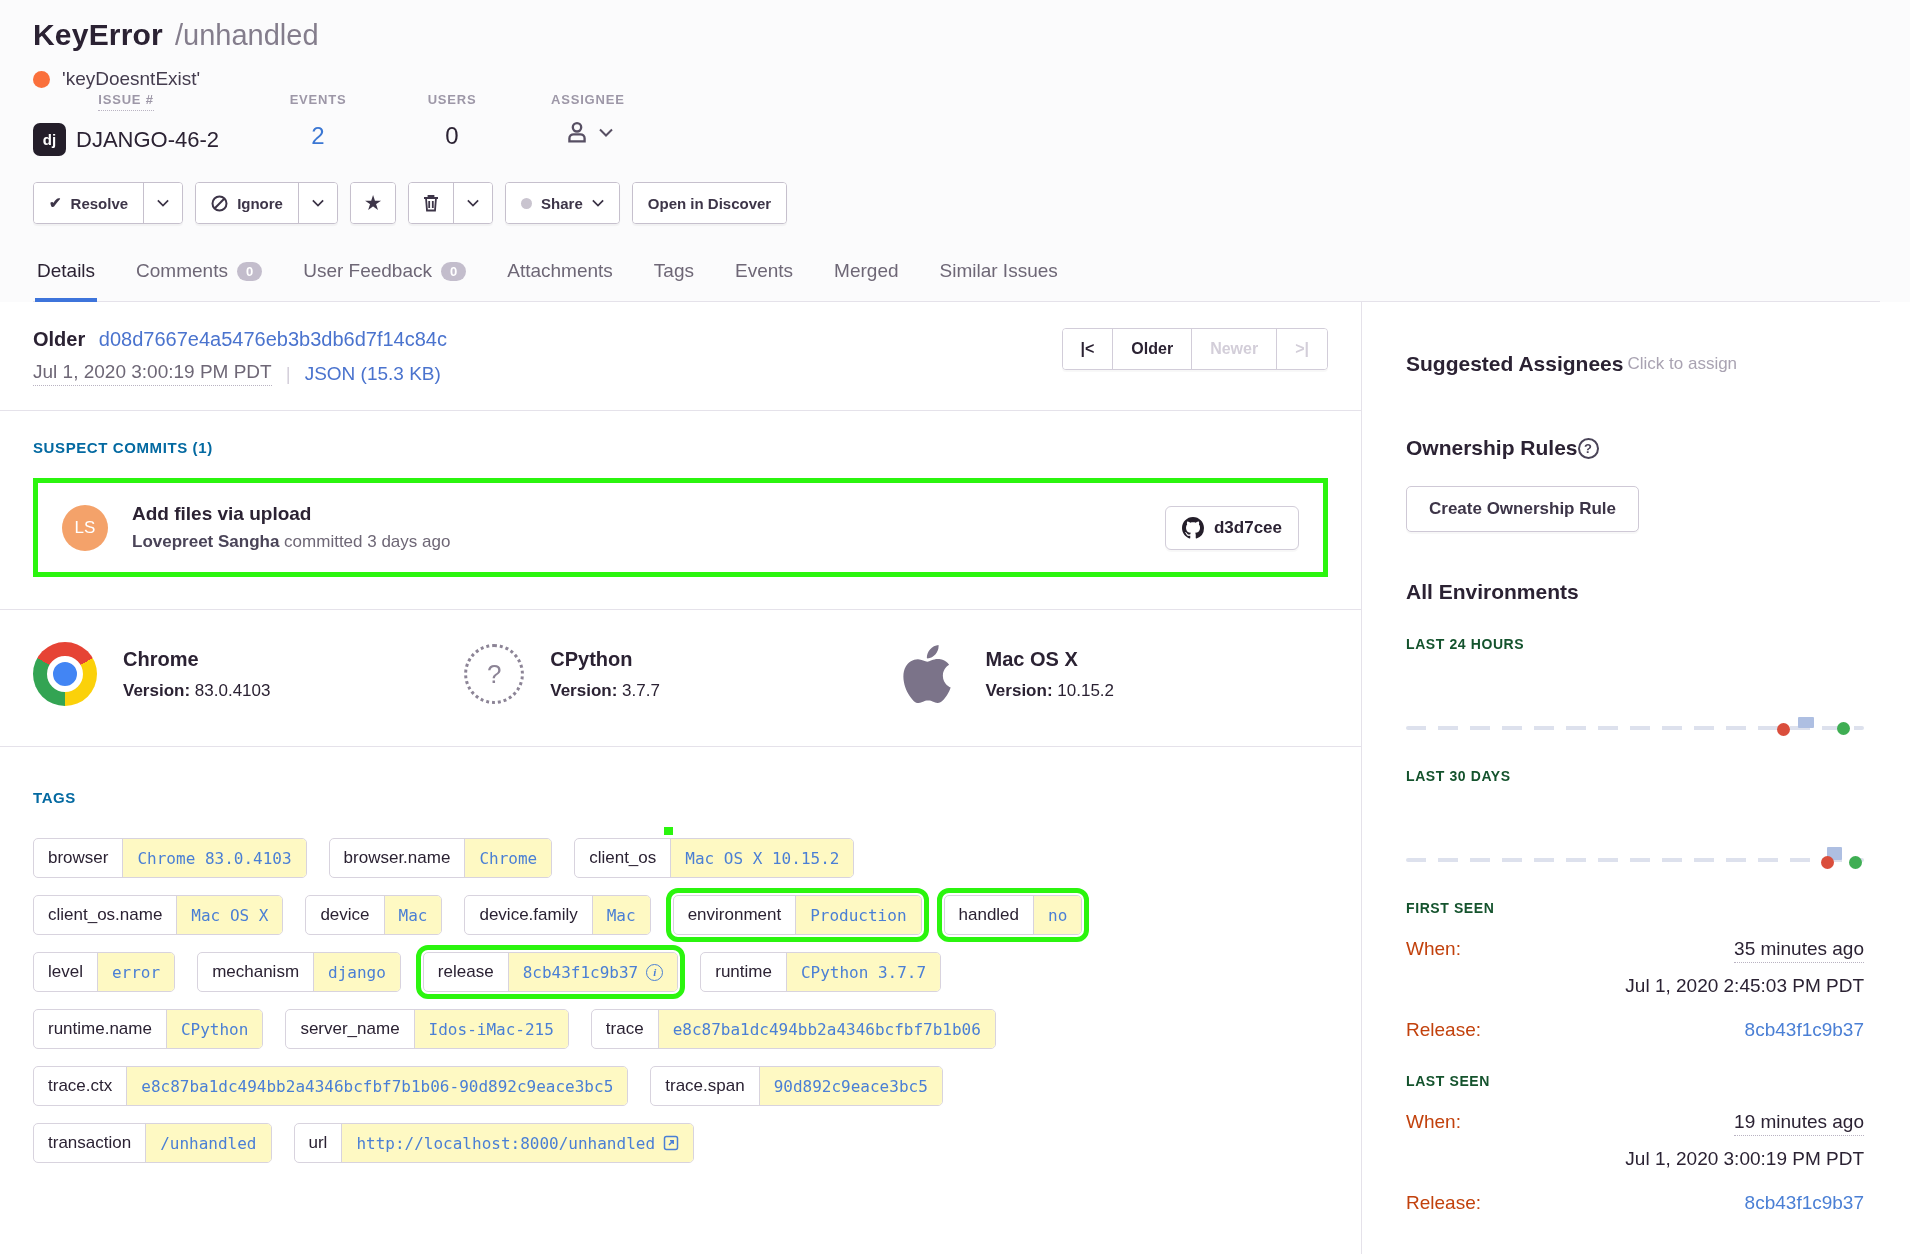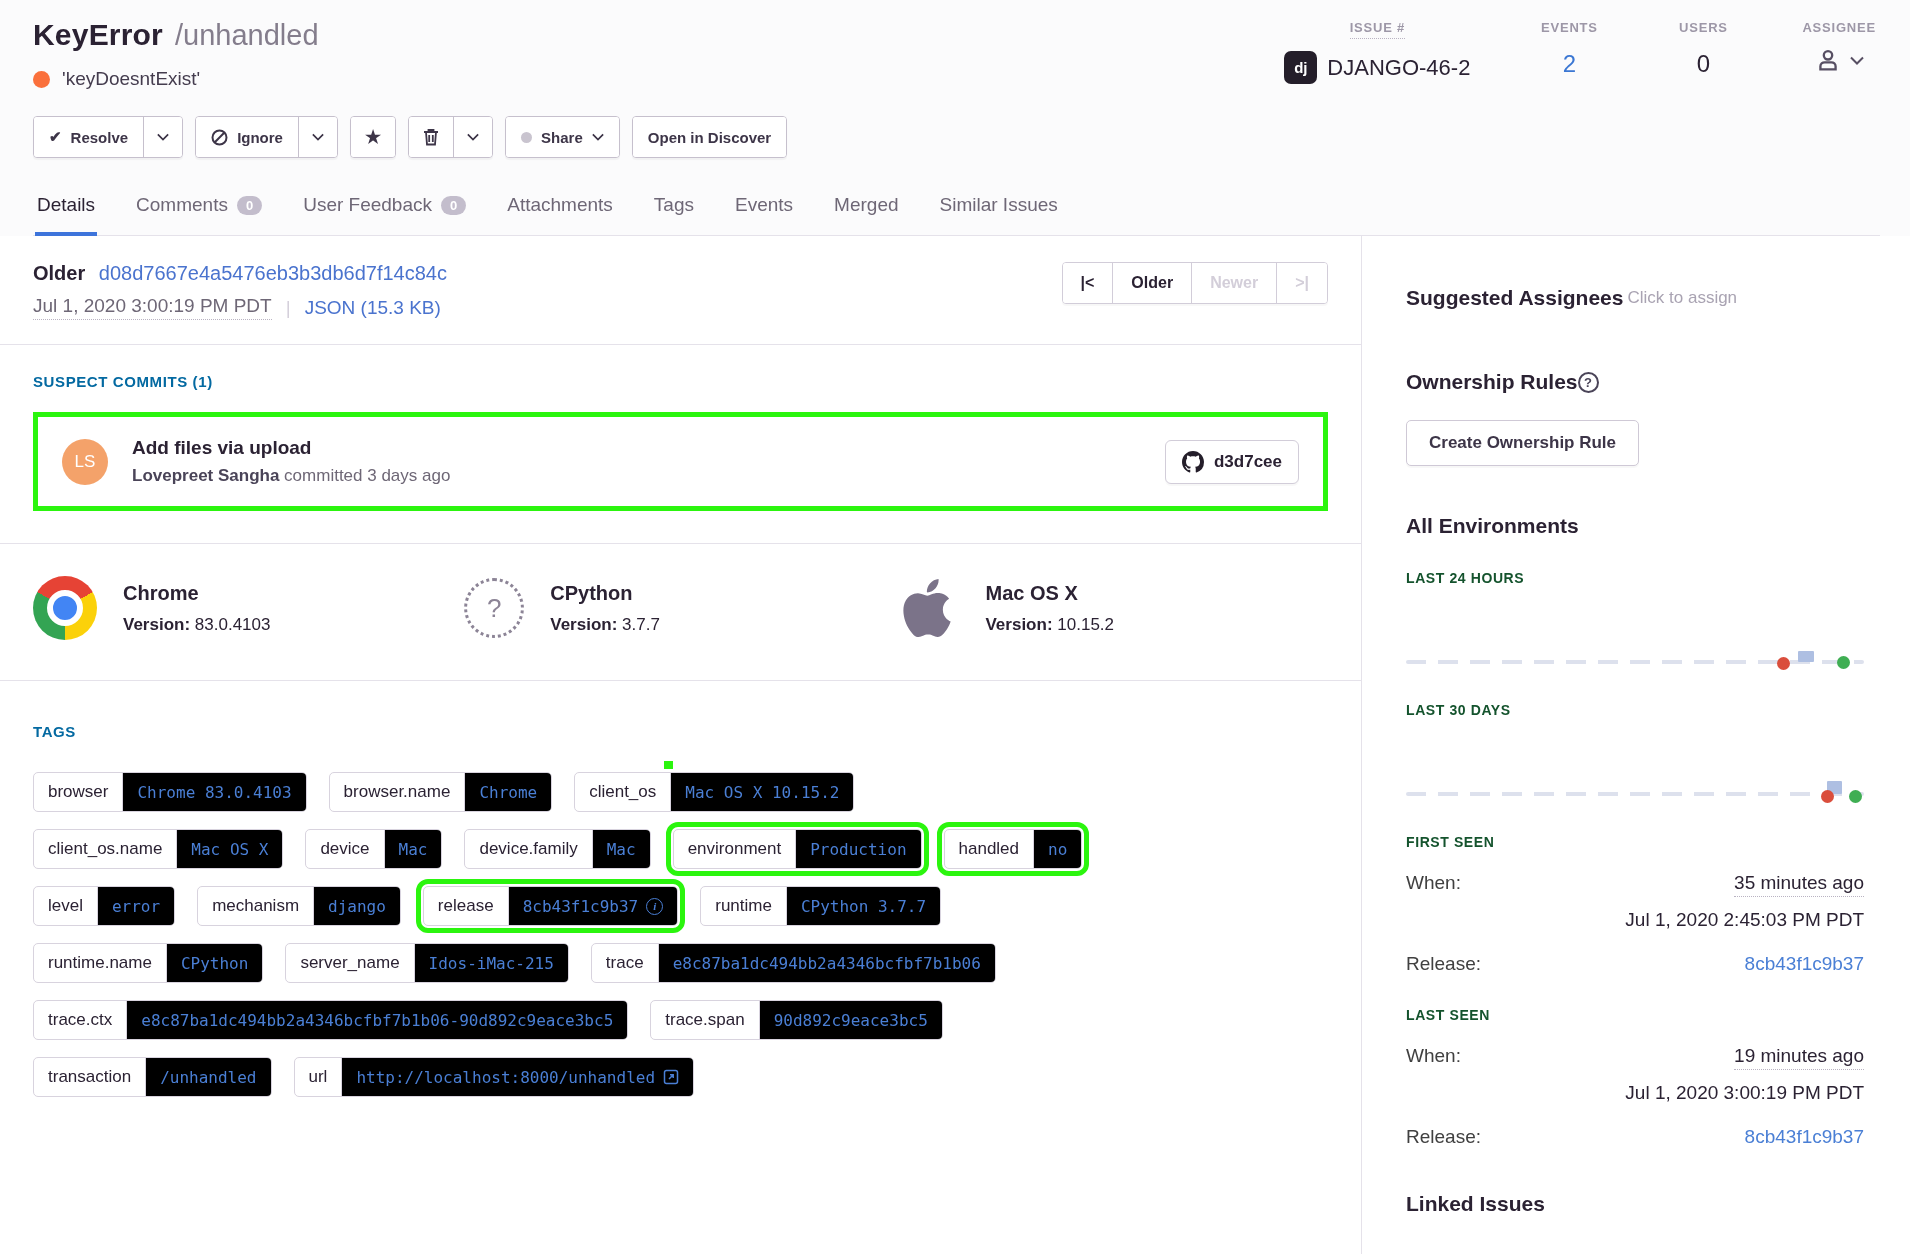--- a/index.html
+++ b/index.html
@@ -5,21 +5,21 @@
   * { margin: 0; padding: 0; box-sizing: border-box; }
   html, body { width: 1910px; height: 1254px; overflow: hidden; }
   body {
     font-family: "Liberation Sans", sans-serif;
     color: #2b2233;
     background: #fff;
   }
 
   
   .page-header { background: #fbfbfc; padding: 18px 30px 0 33px; position: relative; }
-  .header-top { display: flex; justify-content: space-between; align-items: flex-start; }
+  .header-top { display: flex; justify-content: space-between; align-items: flex-start; flex-direction: column; }
   .title-block {}
   .title-line { display: flex; align-items: baseline; gap: 12px; }
   .issue-title { font-size: 30px; font-weight: bold; color: #2b2233; letter-spacing: .2px; }
   .issue-culprit-path { font-size: 29px; color: #847d8c; font-weight: 400; }
   .subtitle-line { display: flex; align-items: center; gap: 12px; margin-top: 16px; }
   .error-dot { width: 17px; height: 17px; border-radius: 50%; background: #fa703c; flex: 0 0 auto; }
   .error-message { font-size: 19px; color: #443c4e; }
 
   .stats-row { display: flex; gap: 64px; padding-right: 4px; margin-top: 2px; }
   .stat-col { display: flex; flex-direction: column; align-items: center; min-width: 70px; }
@@ -105,21 +105,21 @@
 
   
   .tags-section { padding: 42px 33px 20px; }
   .tag-rows { margin-top: 32px; }
   .tag-row { display: flex; gap: 22px; margin-bottom: 17px; }
   .tag-pill { display: inline-flex; align-items: stretch; border: 1px solid #d8d3de; border-radius: 5px;
     background: #fff; position: relative; }
   .tag-pill.highlighted { outline: 5px solid #2bf50e; outline-offset: 2px; }
   .tag-key { padding: 9px 14px; font-size: 17px; color: #2b2233; display: flex; align-items: center; }
   .tag-value { padding: 9px 14px; font-family: "DejaVu Sans Mono", monospace; font-size: 16px;
-    color: #4a7fd5; background: #000000; border-left: 1px solid #d8d3de; border-radius: 0 4px 4px 0;
+    color: #4a7fd5; background: #fef9c3; border-left: 1px solid #d8d3de; border-radius: 0 4px 4px 0;
     display: flex; align-items: center; gap: 8px; cursor: pointer; }
   .green-dot-marker { position: absolute; top: -12px; left: 32%; width: 9px; height: 8px; background: #2bf50e; }
   .info-circle { width: 17px; height: 17px; border: 1.5px solid #4a7fd5; border-radius: 50%;
     font-size: 11px; font-weight: bold; display: inline-flex; align-items: center; justify-content: center;
     font-family: "Liberation Serif", serif; font-style: italic; flex: 0 0 auto; }
 
   
   .sb-heading { font-size: 21px; font-weight: bold; color: #2b2233; display: flex; align-items: center; }
   .sb-hint { font-size: 17px; color: #a9a3b2; font-weight: 400; margin-left: 4px; }
   .q-circle { width: 21px; height: 21px; border: 2px solid #4a4458; border-radius: 50%; color: #4a4458;
@@ -133,21 +133,21 @@
   .sparkline { position: relative; height: 78px; margin-top: 6px; }
   .spark-base { position: absolute; left: 0; right: 0; bottom: 6px; height: 4px; border-radius: 2px;
     background: repeating-linear-gradient(90deg, #dde1ed 0 20px, transparent 20px 32px); }
   .spark-bar { position: absolute; background: #aebfe2; border-radius: 1px; }
   .spark-dot { position: absolute; width: 13px; height: 13px; border-radius: 50%; }
   .spark-dot.red { background: #da4e3c; }
   .spark-dot.green { background: #3fae53; }
 
   .seen-block { margin-top: 14px; }
   .seen-row { display: flex; justify-content: space-between; align-items: baseline; margin-top: 22px; font-size: 19px; }
-  .seen-key { color: #404040; }
+  .seen-key { color: #c2410c; }
   .seen-val { color: #2b2233; margin-left: 25px; }
   .seen-val.dotted { border-bottom: 1px dotted #b9b3c2; padding-bottom: 2px; }
   .seen-abs { text-align: right; margin-top: 12px; font-size: 19px; color: #2b2233; }
   .seen-release { color: #4a7fd5; cursor: pointer; }
   .sb-linked { margin-top: 44px; }
 
   svg { display: block; }
 </style>
 </head>
 <body>

